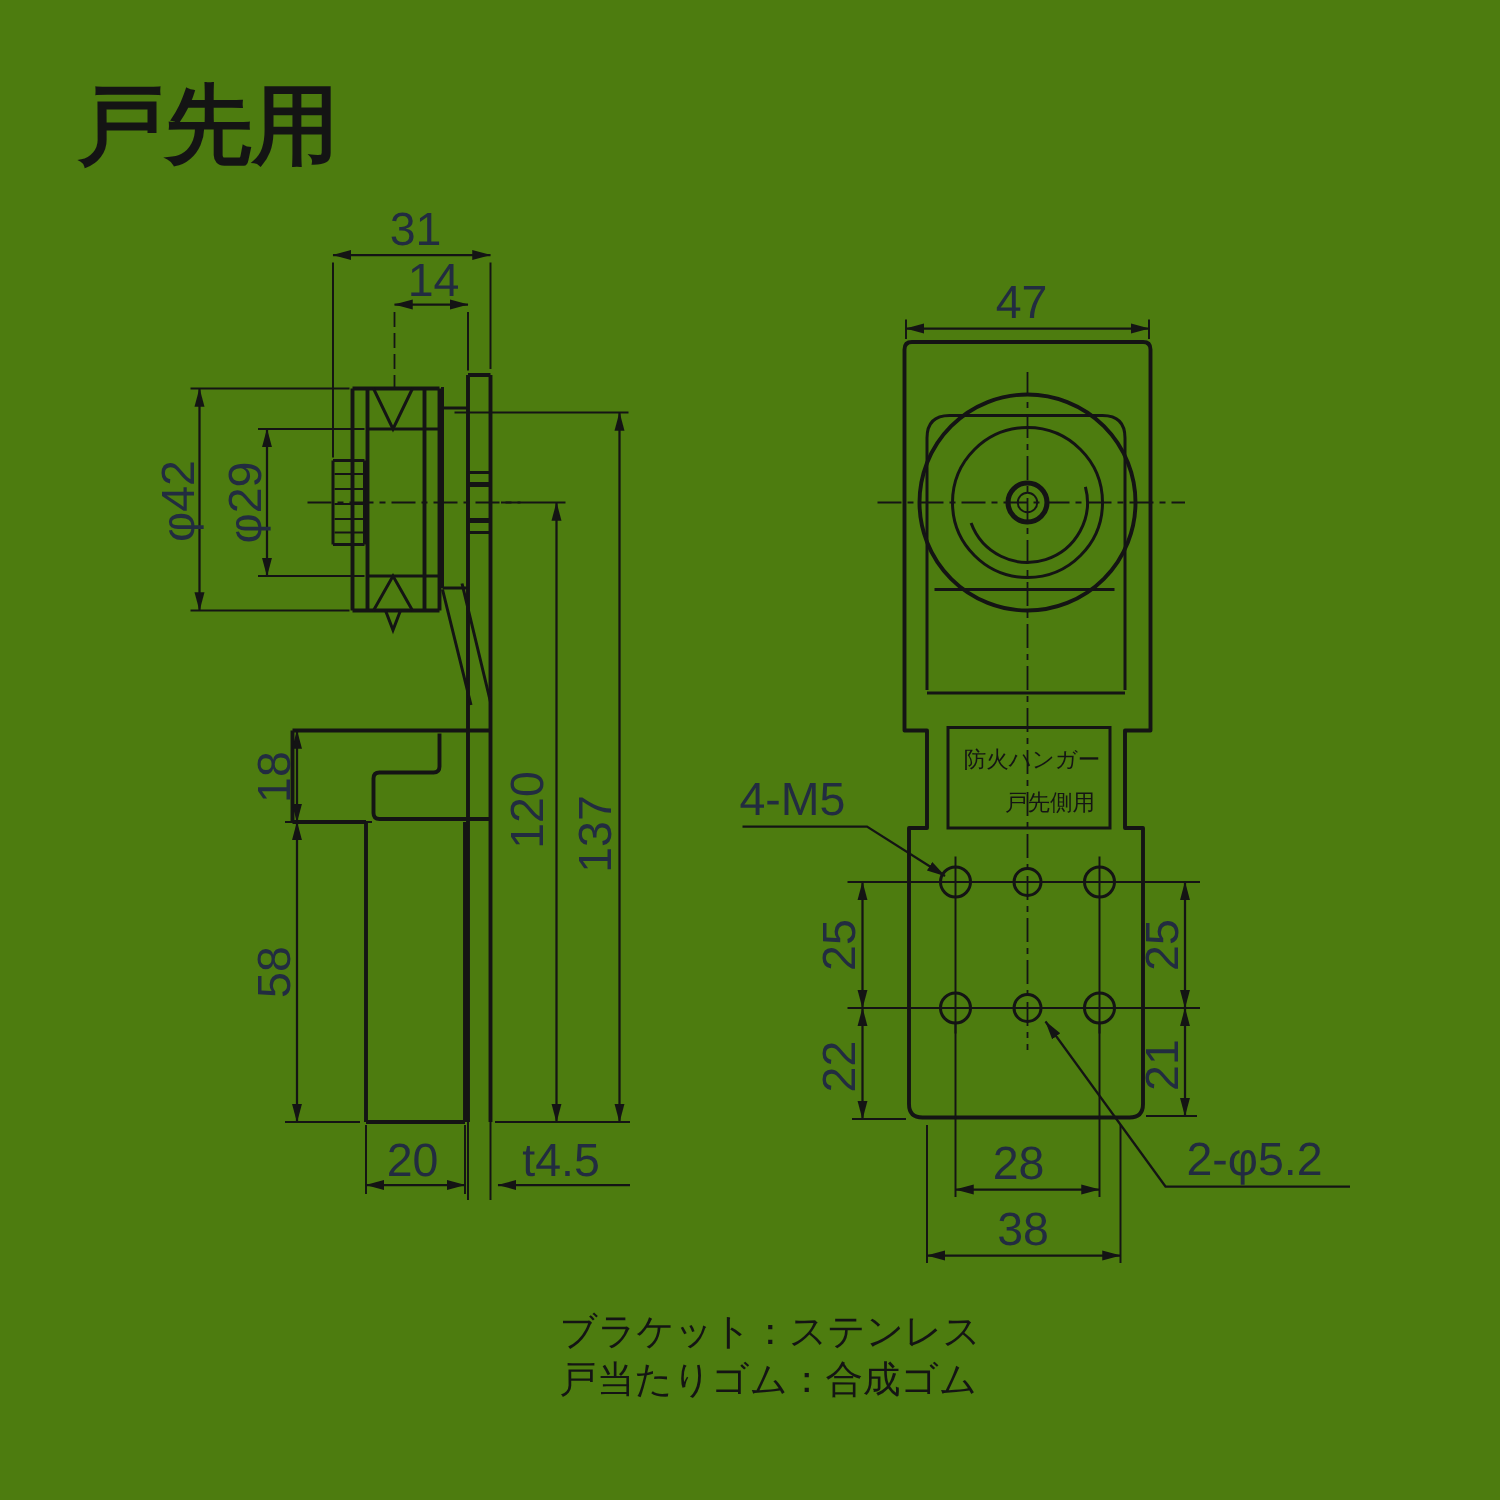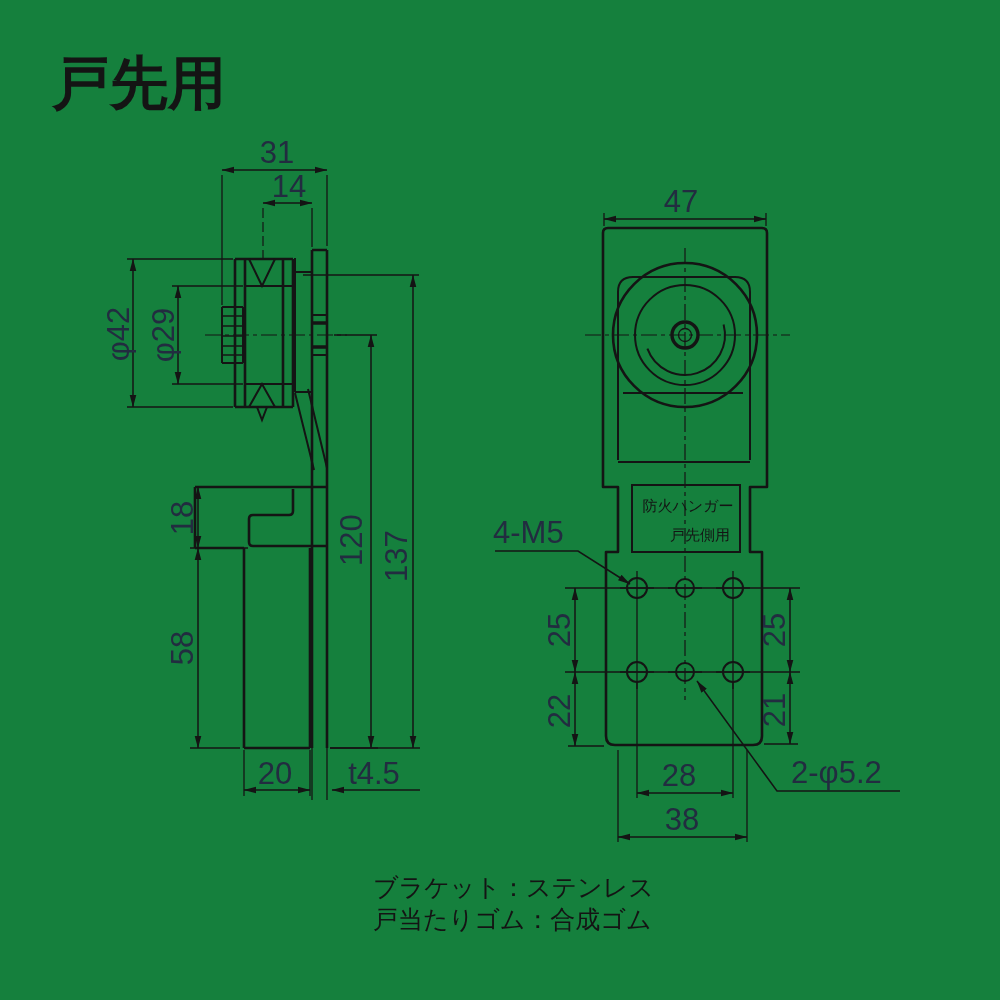--- a/index.html
+++ b/index.html
@@ -1,16 +1,16 @@
 <!DOCTYPE html>
 <html><head>
 <meta charset="utf-8">
 <style>
   html,body{margin:0;padding:0;background:#ffffff;}
-  .page{width:1000px;height:1000px;position:relative;background:#15803d;
+  .page{width:1000px;height:1000px;position:relative;background:#4d7c0f;
         font-family:"Liberation Sans", sans-serif;}
   svg{position:absolute;left:0;top:0;}
   .outline{stroke:#141414;stroke-width:2.6;fill:none;stroke-linejoin:round;stroke-linecap:butt;}
   .detail{stroke:#141414;stroke-width:2;fill:none;}
   .thick{stroke:#141414;stroke-width:3.4;fill:none;}
   .thin{stroke:#141414;stroke-width:1.3;fill:none;}
   .dimline{stroke:#141414;stroke-width:1.5;fill:none;}
   .ext{stroke:#141414;stroke-width:1.3;fill:none;}
   .cl{stroke:#141414;stroke-width:1.2;fill:none;stroke-dasharray:16 4 4 4;}
   .cl2{stroke:#141414;stroke-width:1.2;fill:none;stroke-dasharray:10 4;}

